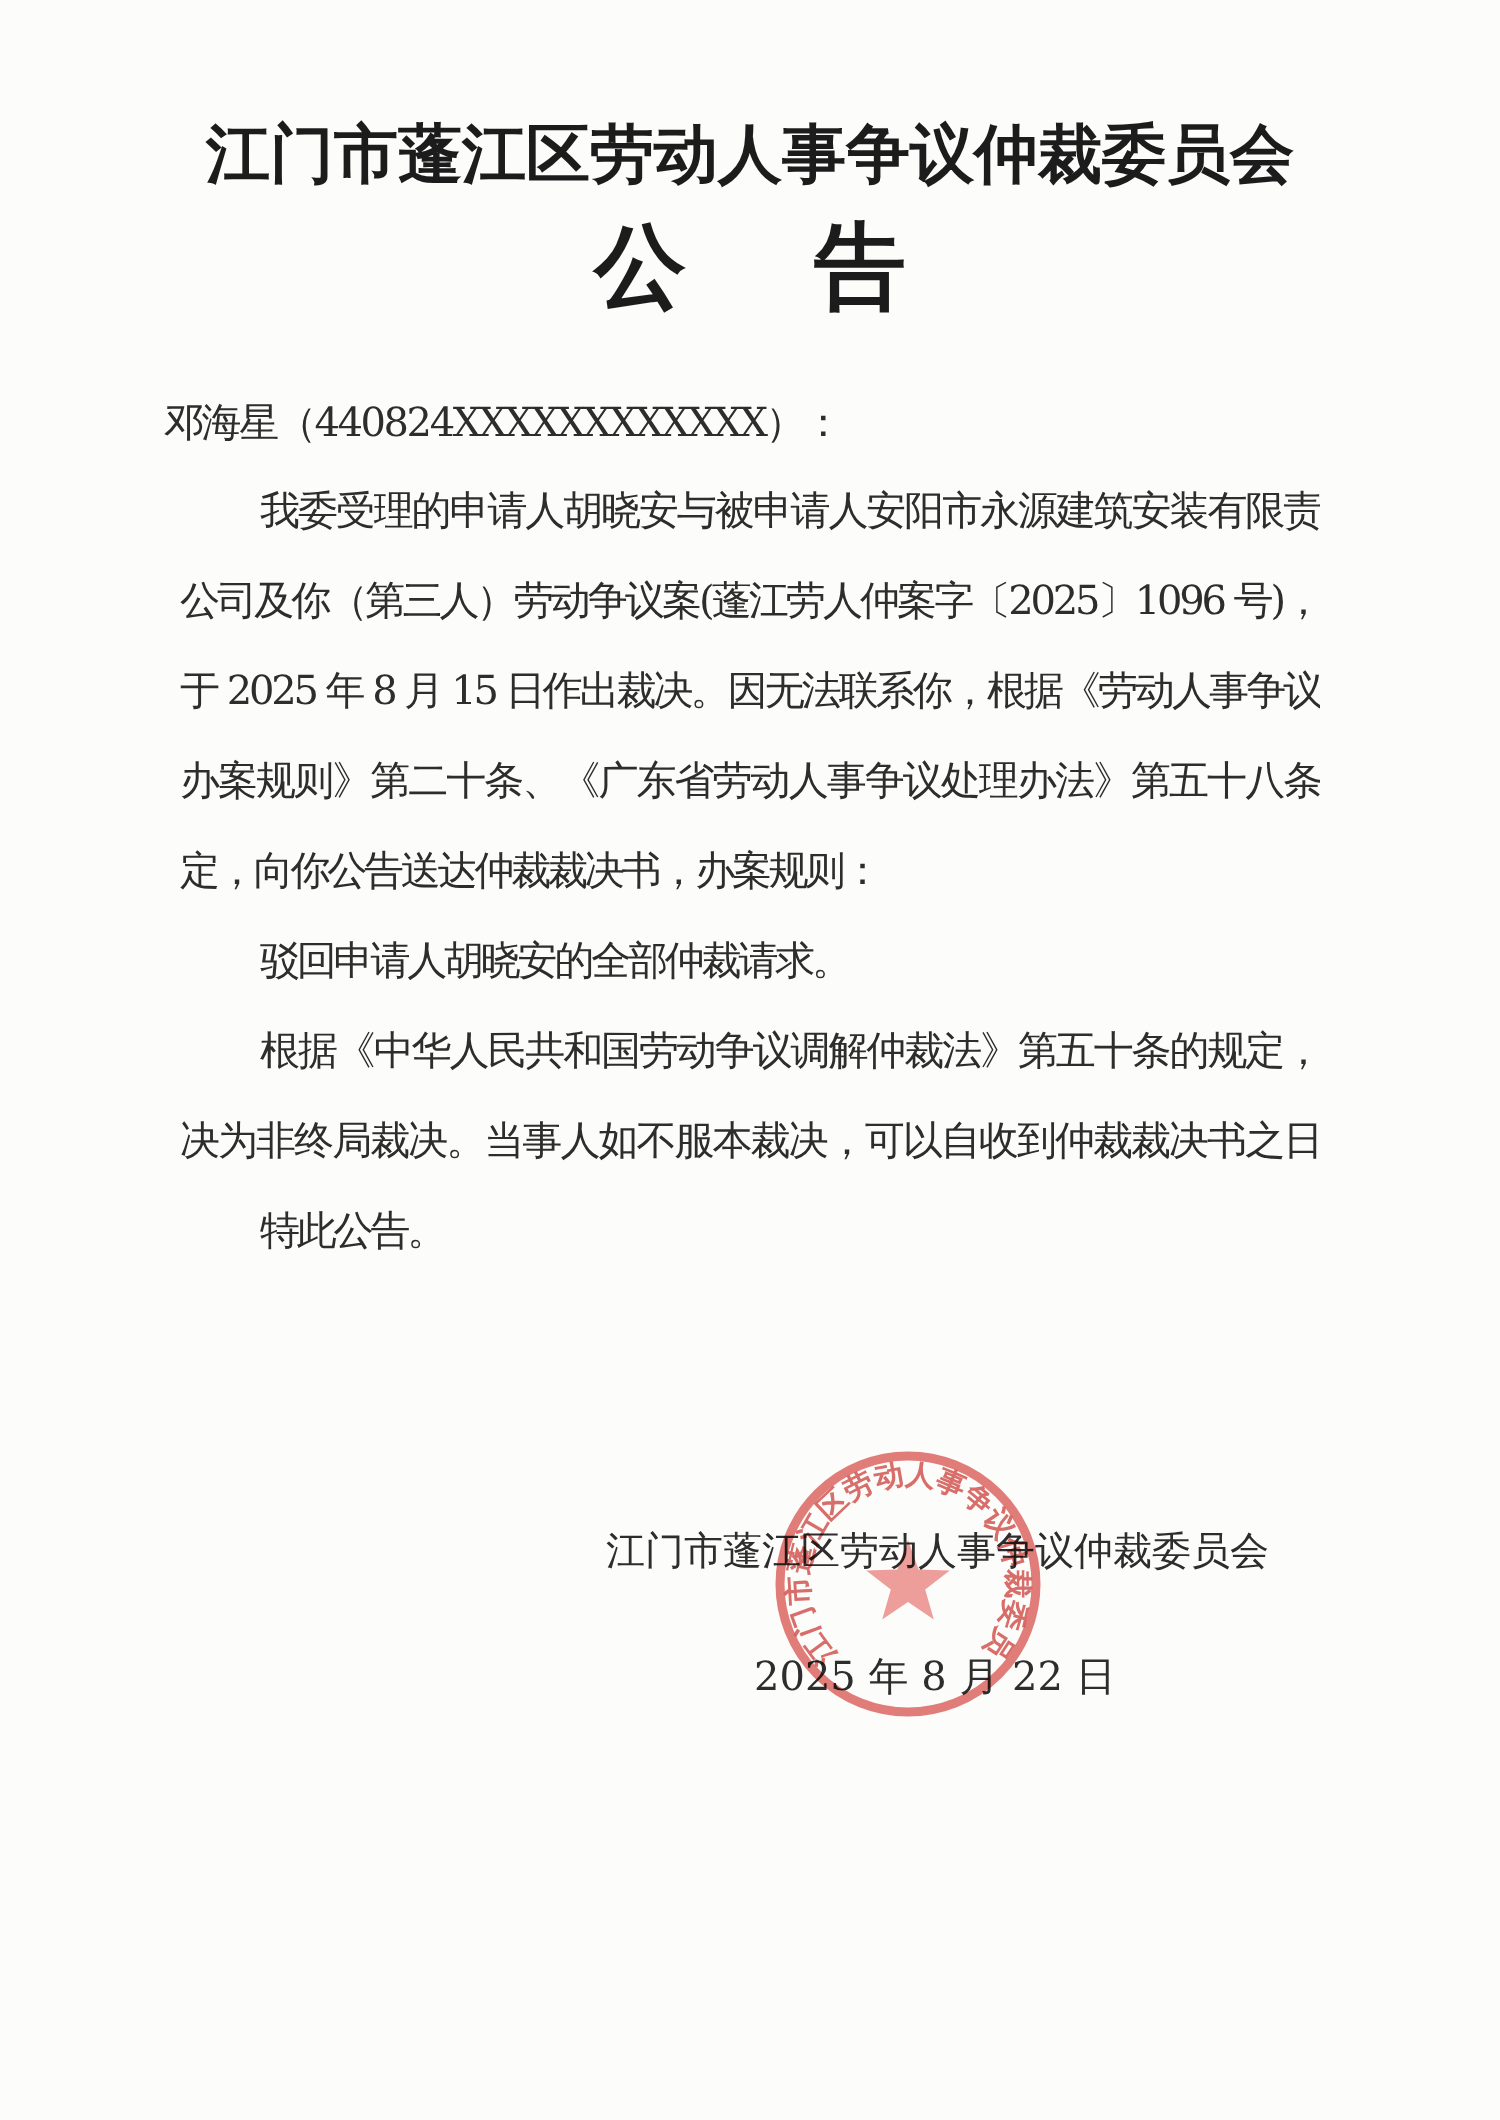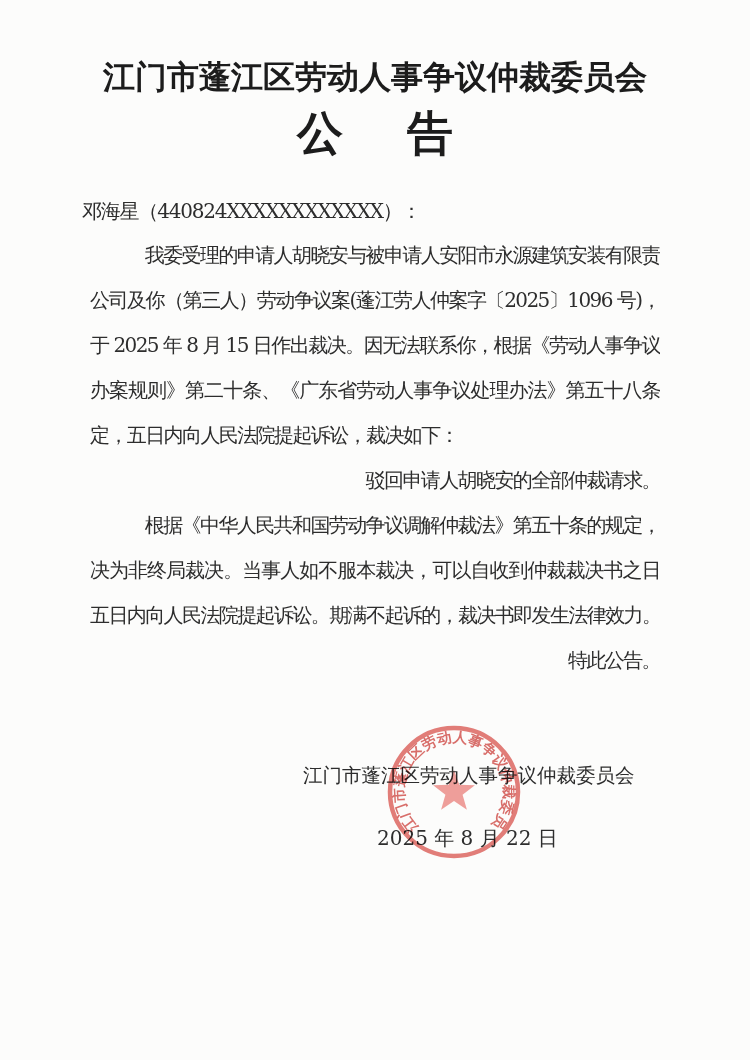--- a/index.html
+++ b/index.html
@@ -65,21 +65,20 @@
     text-align: left;
   }
   .line.j {
     white-space: normal;
     text-align: justify;
     text-align-last: justify;
     overflow: hidden;
   }
   .line.indent {
     text-indent: 2em;
-    text-align: right;
   }
   .signature {
     position: absolute;
     top: 764px;
     left: 303px;
     font-size: 19.5px;
     line-height: 24px;
     white-space: nowrap;
   }
   .date {
@@ -119,25 +118,24 @@
     <span>告</span>
   </div>
 
   <div class="addressee">邓海星（440824XXXXXXXXXXXX）：</div>
 
   <div class="body-block">
     <div class="line indent j">我委受理的申请人胡晓安与被申请人安阳市永源建筑安装有限责任</div>
     <div class="line j">公司及你（第三人）劳动争议案(蓬江劳人仲案字〔2025〕1096 号)，已</div>
     <div class="line j">于 2025 年 8 月 15 日作出裁决。因无法联系你，根据《劳动人事争议仲裁</div>
     <div class="line j">办案规则》第二十条、《广东省劳动人事争议处理办法》第五十八条的规</div>
-    <div class="line">定，五日内向人民法院提起诉讼，裁决如下：</div>
+    <div class="line">定，向你公告送达仲裁裁决书，办案规则：</div>
     <div class="line indent">驳回申请人胡晓安的全部仲裁请求。</div>
     <div class="line indent j">根据《中华人民共和国劳动争议调解仲裁法》第五十条的规定，本裁</div>
     <div class="line j">决为非终局裁决。当事人如不服本裁决，可以自收到仲裁裁决书之日起十</div>
-    <div class="line">五日内向人民法院提起诉讼。期满不起诉的，裁决书即发生法律效力。</div>
     <div class="line indent">特此公告。</div>
   </div>
 
   <div class="signature">江门市蓬江区劳动人事争议仲裁委员会</div>
 
   <div class="date">2025 年 8 月 22 日</div>
 
   <div class="seal">
     <svg viewBox="0 0 140 140" width="140" height="140" xmlns="http://www.w3.org/2000/svg">
       <circle cx="70" cy="70" r="64" fill="none" stroke="#dd5a55" stroke-width="4.5" opacity="0.85"></circle>

